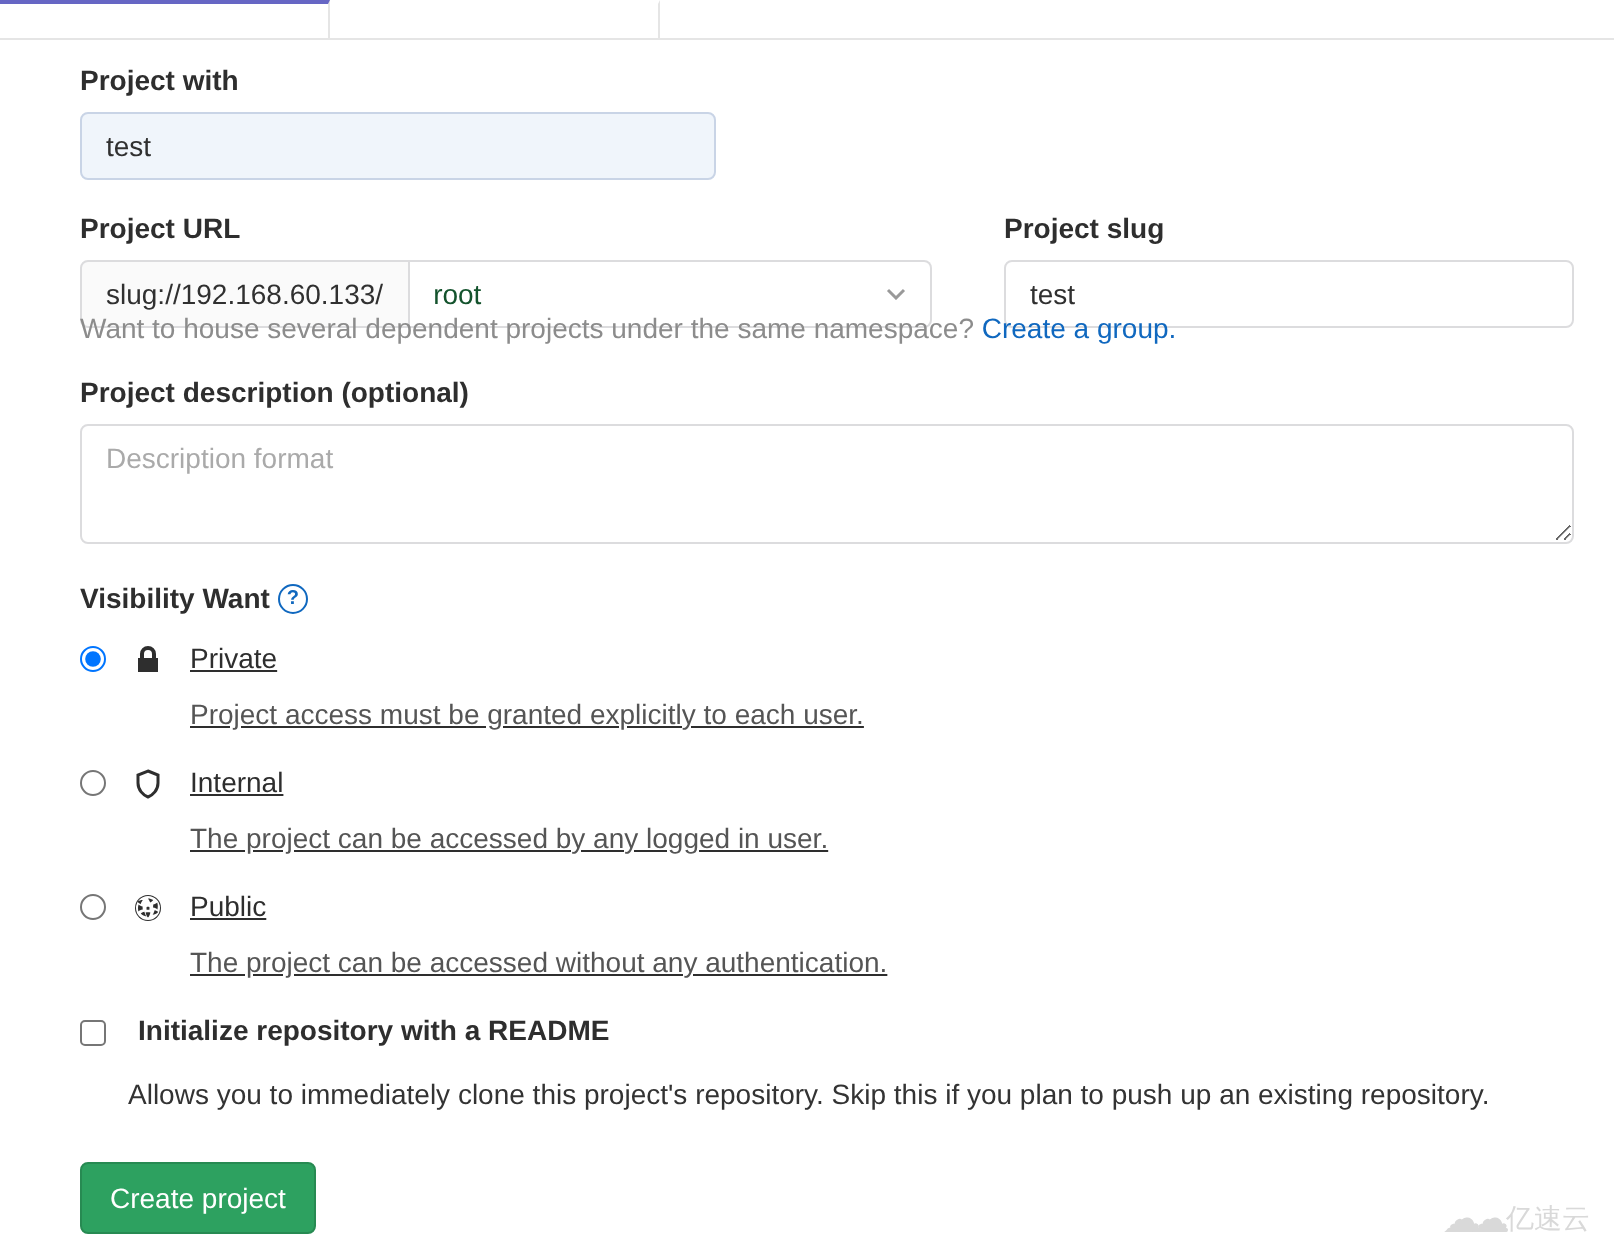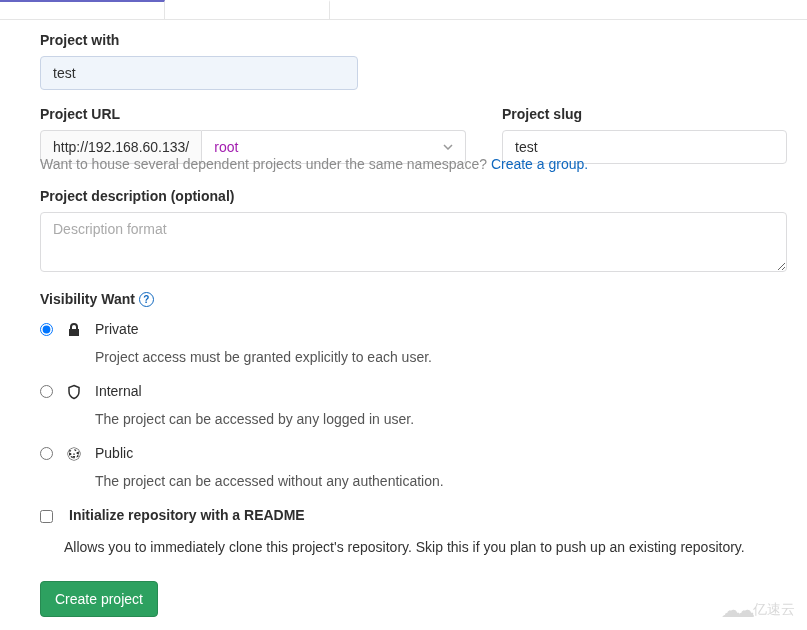--- a/index.html
+++ b/index.html
@@ -80,21 +80,21 @@
       padding: 8px 12px;
     }
     .select-box {
       display: flex;
       align-items: flex-start;
       justify-content: space-between;
       border-radius: 0 4px 4px 0;
       border-left: none;
       flex: 1;
       cursor: pointer;
-      color: #a21caf;
+      color: #14532d;
       background: #fff;
     }
     .chevron {
       color: #999;
       font-size: 12px;
     }
     .slug-input {
       width: 100%;
       color: #303030;
     }
@@ -148,20 +148,21 @@
       height: 13px;
     }
     .icon-wrap {
       width: 18px;
       display: flex;
       justify-content: center;
       margin-top: 1px;
     }
     .opt-body {
       flex: 1;
+      text-decoration: underline;
     }
     .opt-title {
       font-weight: 400;
       color: #2e2e2e;
     }
     .opt-desc {
       color: #555;
       font-size: 14px;
       margin-top: 12px;
     }
@@ -225,21 +226,21 @@
 
   <div class="form-group">
     <label class="label">Project with</label>
     <input class="input" type="text" value="test" style="">
   </div>
 
   <div class="url-row">
     <div class="url-col url-col-left">
       <label class="label">Project URL</label>
       <div class="url-group">
-        <div class="url-prefix">http://192.168.60.133/</div>
+        <div class="url-prefix">slug://192.168.60.133/</div>
         <div class="select-box">
           <span>root</span>
           <span class="chevron">
             <svg width="10" height="6" viewBox="0 0 10 6">
                 <path d="M1 1 L5 5 L9 1" fill="none" stroke="#999" stroke-width="1.5"></path>
               </svg>
           </span>
         </div>
       </div>
     </div>

